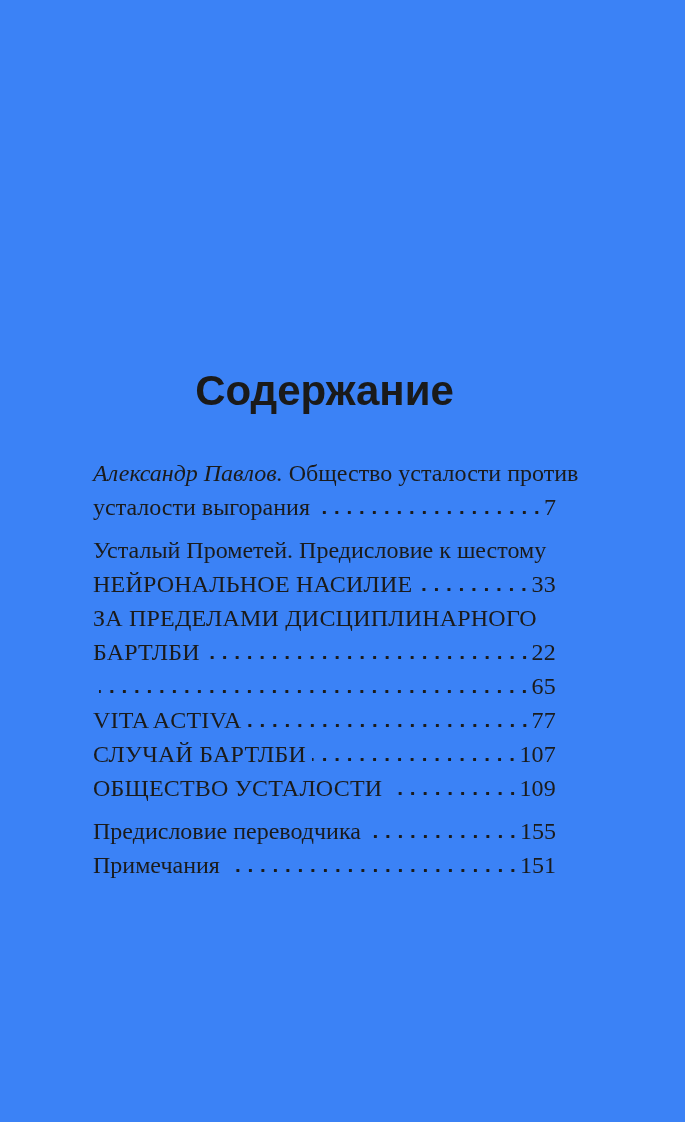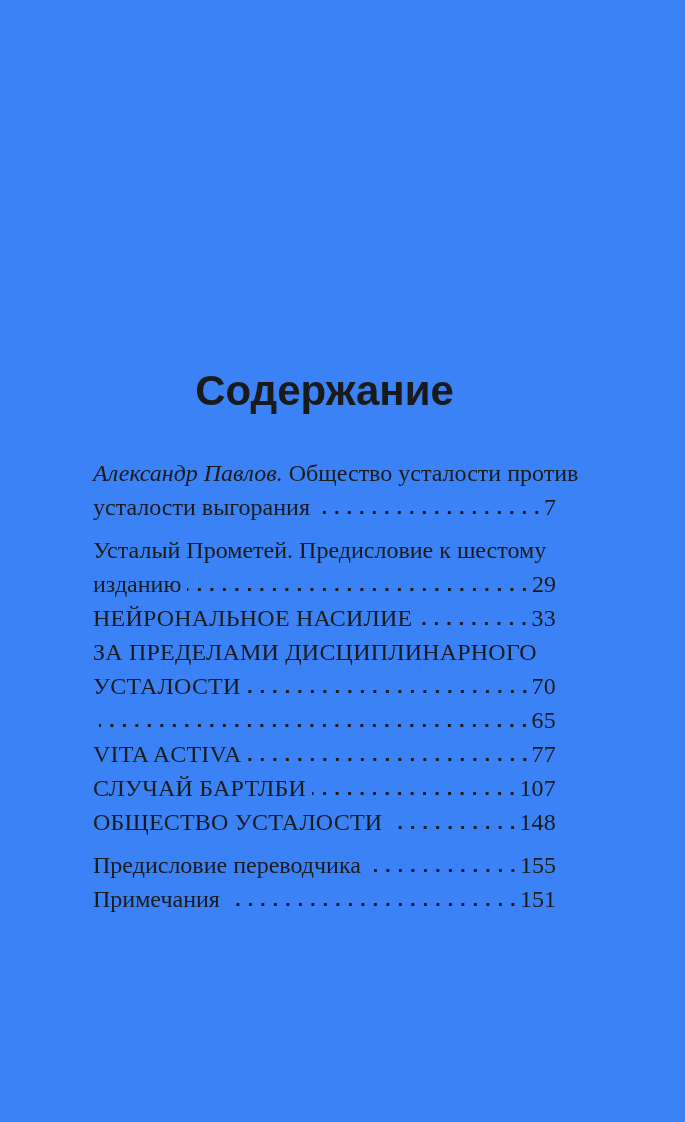--- a/index.html
+++ b/index.html
@@ -92,41 +92,36 @@
           <div class="toc-line">
             <span class="seg">усталости выгорания</span>
             <span class="leader"></span>
             <span class="page-num">7</span>
           </div>
         </div>
         <div class="toc-entry gap-before">
           <div class="toc-line">
             <span class="seg">Усталый Прометей. Предисловие к шестому</span>
           </div>
-          <div class="toc-line">
-            <span class="seg">изданию</span>
-            <span class="leader"></span>
-            <span class="page-num">29</span>
-          </div>
         </div>
         <div class="toc-entry">
           <div class="toc-line caps">
             <span class="seg">НЕЙРОНАЛЬНОЕ НАСИЛИЕ</span>
             <span class="leader"></span>
             <span class="page-num">33</span>
           </div>
         </div>
         <div class="toc-entry">
           <div class="toc-line caps">
             <span class="seg">ЗА ПРЕДЕЛАМИ ДИСЦИПЛИНАРНОГО</span>
           </div>
           <div class="toc-line caps">
-            <span class="seg">УСТАЛОСТИ</span>
+            <span class="seg">БАРТЛБИ</span>
             <span class="leader"></span>
-            <span class="page-num">70</span>
+            <span class="page-num">22</span>
           </div>
         </div>
         <div class="toc-entry">
           <div class="toc-line caps">
             <span class="leader"></span>
             <span class="page-num">65</span>
           </div>
         </div>
         <div class="toc-entry">
           <div class="toc-line caps">
@@ -139,21 +134,21 @@
           <div class="toc-line caps">
             <span class="seg">СЛУЧАЙ БАРТЛБИ</span>
             <span class="leader"></span>
             <span class="page-num">107</span>
           </div>
         </div>
         <div class="toc-entry">
           <div class="toc-line caps">
             <span class="seg">ОБЩЕСТВО УСТАЛОСТИ </span>
             <span class="leader"></span>
-            <span class="page-num">148</span>
+            <span class="page-num">109</span>
           </div>
         </div>
         <div class="toc-entry gap-before">
           <div class="toc-line">
             <span class="seg">Предисловие переводчика </span>
             <span class="leader"></span>
             <span class="page-num">155</span>
           </div>
         </div>
         <div class="toc-entry">

